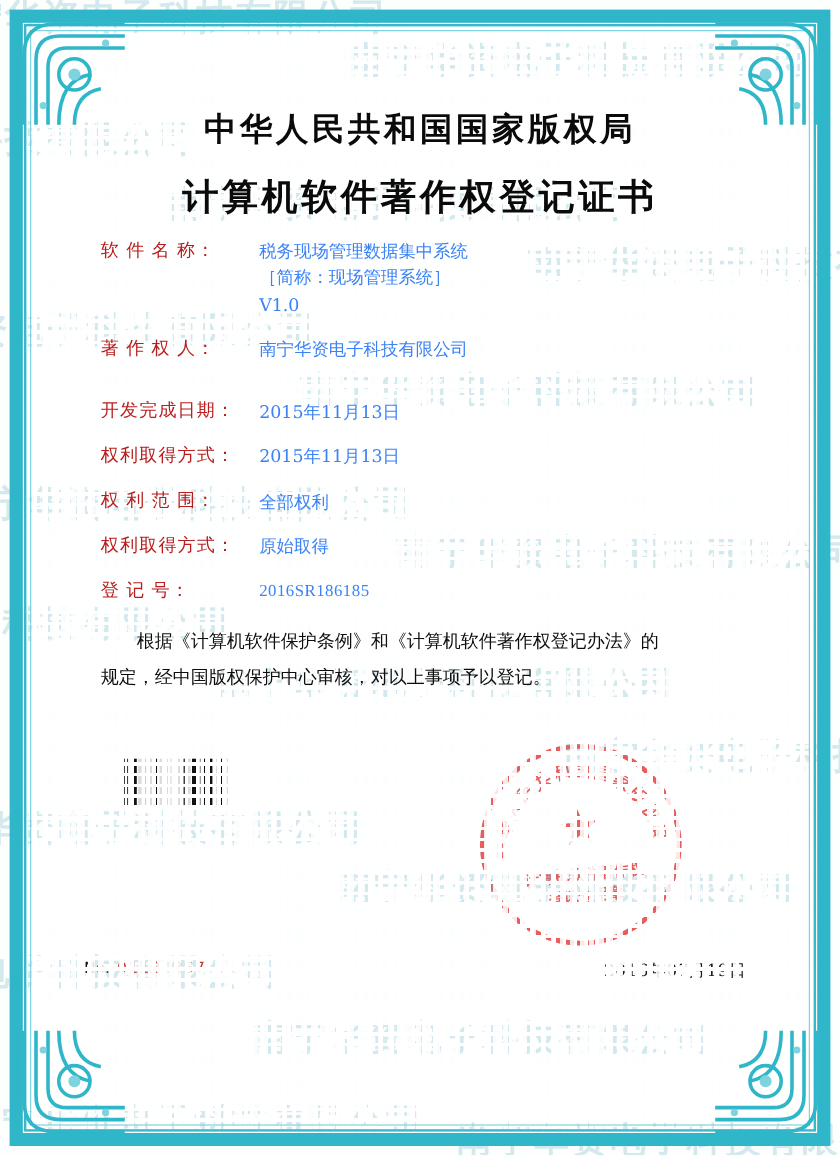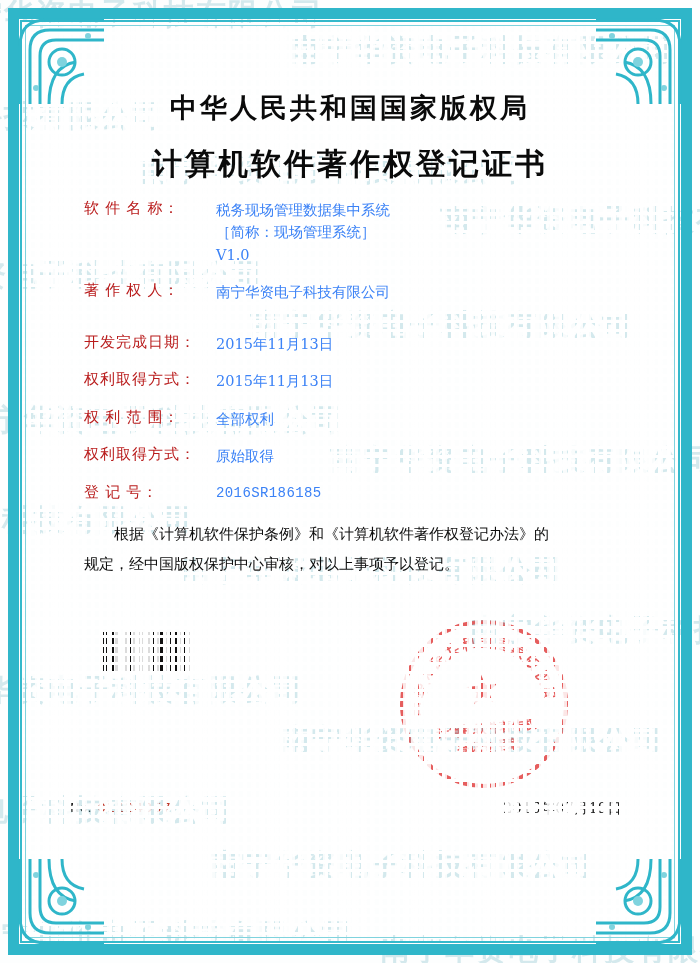--- a/index.html
+++ b/index.html
@@ -135,21 +135,21 @@
     letter-spacing: 1px;
   }
   .field-value {
     font-family: "DejaVu Serif", serif;
     font-size: 14.5px;
     color: #3b82f6;
     line-height: 1.55;
     white-space: pre-line;
   }
   .field-value.mono {
-    font-family: Liberation Mono, monospace;
+    font-family: Liberation Serif, serif;
     font-size: 14px;
     letter-spacing: 0.4px;
   }
   .spacer-lg { height: 14px; }
 
   .statement {
     padding-left: 44px;
     padding-right: 34px;
     font-family: "DejaVu Serif", serif;
     font-size: 15px;

